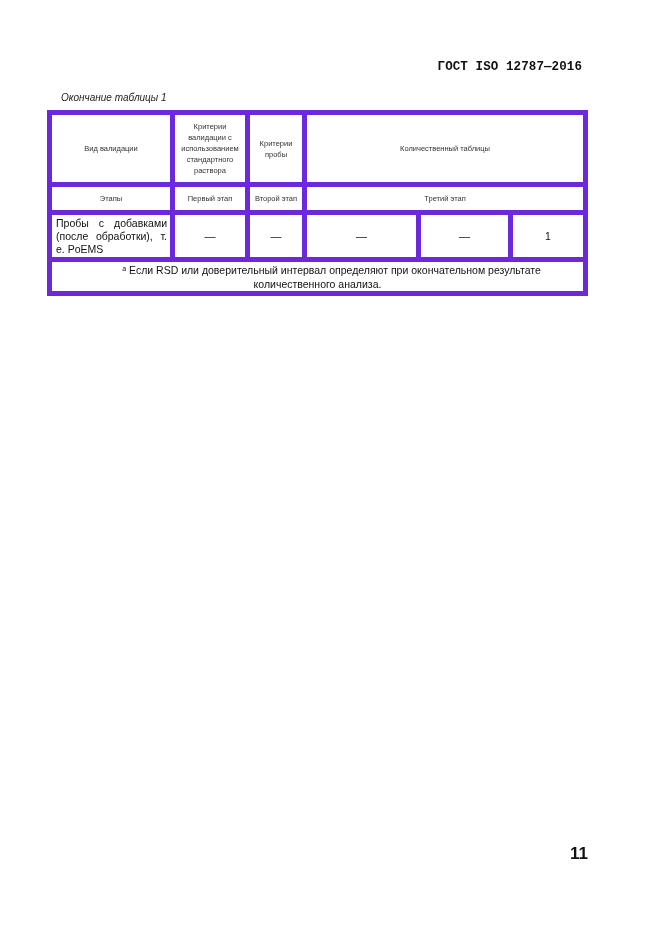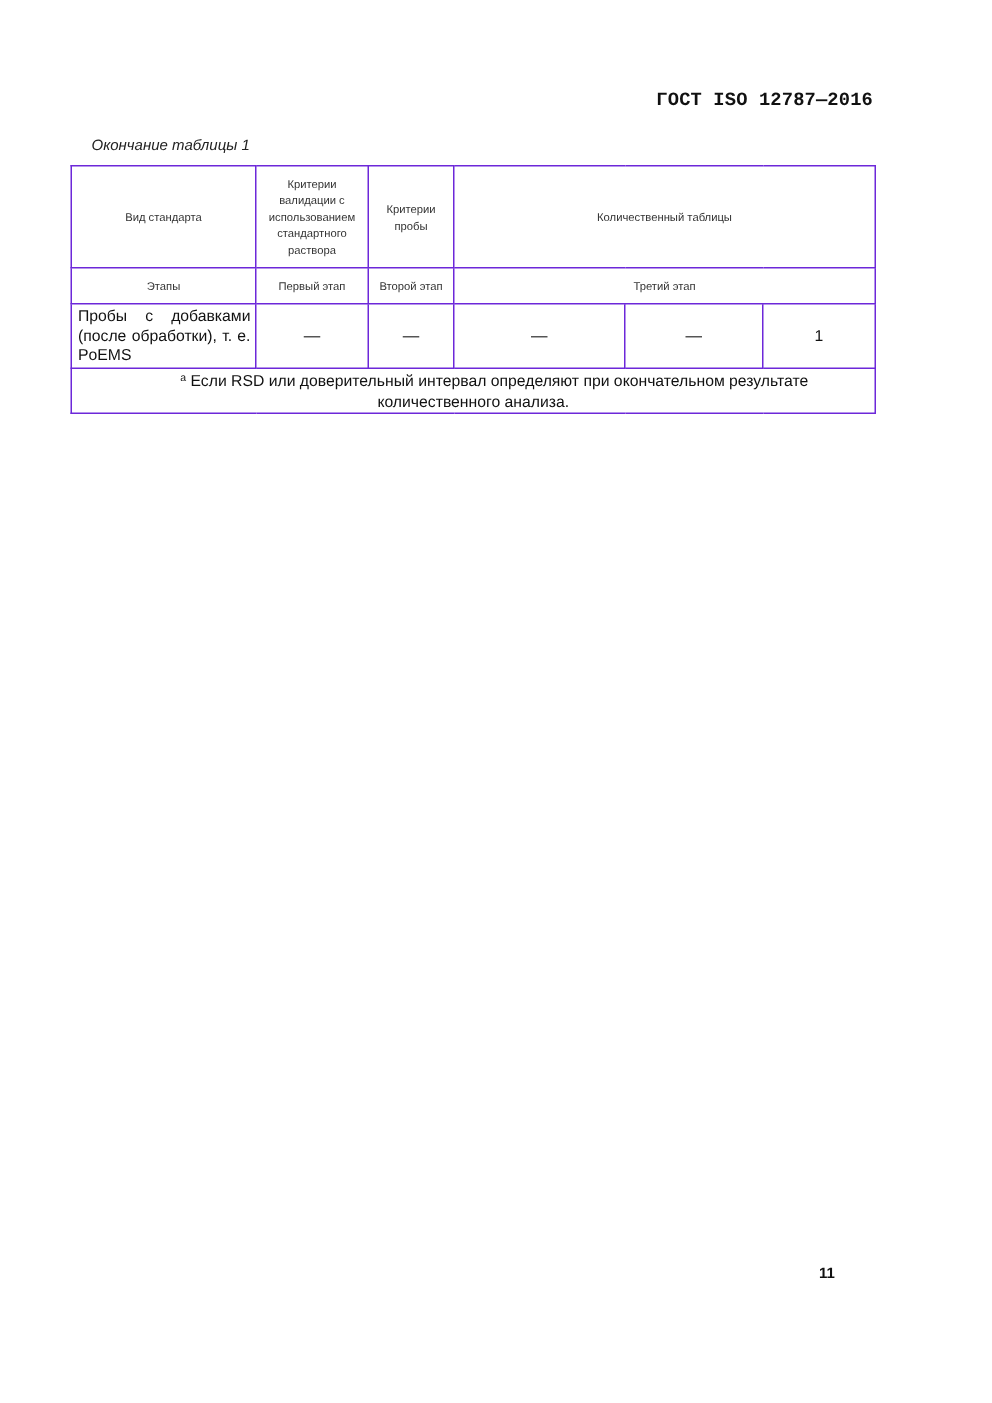--- a/index.html
+++ b/index.html
@@ -1,52 +1,52 @@
 <!DOCTYPE html>
 <html><head>
 <meta charset="utf-8">
 <style>
   html, body { margin: 0; padding: 0; background: #ffffff; }
   body { width: 661px; height: 935px; position: relative; overflow: hidden;
          font-family: "Liberation Sans", "DejaVu Sans", sans-serif; color: #111; }
   .header-std { position: absolute; top: 60px; right: 79px; font-weight: bold; font-size: 12.5px; letter-spacing: 0.1px; font-family: Liberation Mono, monospace; }
   .caption { position: absolute; top: 92px; left: 61px; font-style: italic; font-size: 10px; color: #222; }
   table.t { position: absolute; top: 110px; left: 47px; width: 536px; border-collapse: collapse; table-layout: fixed; }
-  table.t td { border: 1px solid #6d28d9; padding: 0 4px; vertical-align: middle; text-align: center; }
+  table.t td { border: 5px solid #6d28d9; padding: 0 4px; vertical-align: middle; text-align: center; }
   .hdr td { font-size: 7.5px; line-height: 11px; color: #333; }
   .hdr1 td { height: 67px; }
   .hdr2 td { height: 23px; border-bottom: 3px double #111; }
   .row td { font-size: 10.5px; vertical-align: top; padding-top: 5px; }
   .row1 td { height: 42px; margin-left: 40px; }
   .row2 td { height: 19px; }
   .row td.name { text-align: justify; text-align-last: left; line-height: 13px; padding-left: 4px; padding-right: 3px; }
   .row td.dash { font-size: 11px; }
   .foot td { text-align: justify; font-size: 10.5px; line-height: 14px; padding: 4px 4px 5px 4px; height: 29px; vertical-align: top; }
   .foot .ind { display: inline-block; width: 28px; }
   .foot sup { font-size: 7px; vertical-align: 3px; }
-  .pagenum { position: absolute; top: 844px; left: 546px; font-size: 10px; font-weight: bold; }
+  .pagenum { position: absolute; top: 844px; left: 570px; font-size: 17px; font-weight: bold; }
 </style>
 </head>
 <body>
 
 <div class="header-std">ГОСТ ISO 12787—2016</div>
 <div class="caption">Окончание таблицы 1</div>
 
 <table class="t">
   <colgroup>
     <col style="width:123px">
     <col style="width:75px">
     <col style="width:57px">
     <col style="width:114px">
     <col style="width:92px">
     <col style="width:75px">
   </colgroup>
   <tbody>
       <tr class="hdr hdr1">
-    <td>Вид стандарта</td>
+    <td>Вид валидации</td>
     <td>Критерии валидации с использованием стандартного раствора</td>
     <td>Критерии пробы</td>
     <td colspan="3">Количественный таблицы</td>
   </tr>
   <tr class="hdr hdr2">
     <td>Этапы</td>
     <td>Первый этап</td>
     <td>Второй этап</td>
     <td colspan="3">Третий этап</td>
   </tr>

